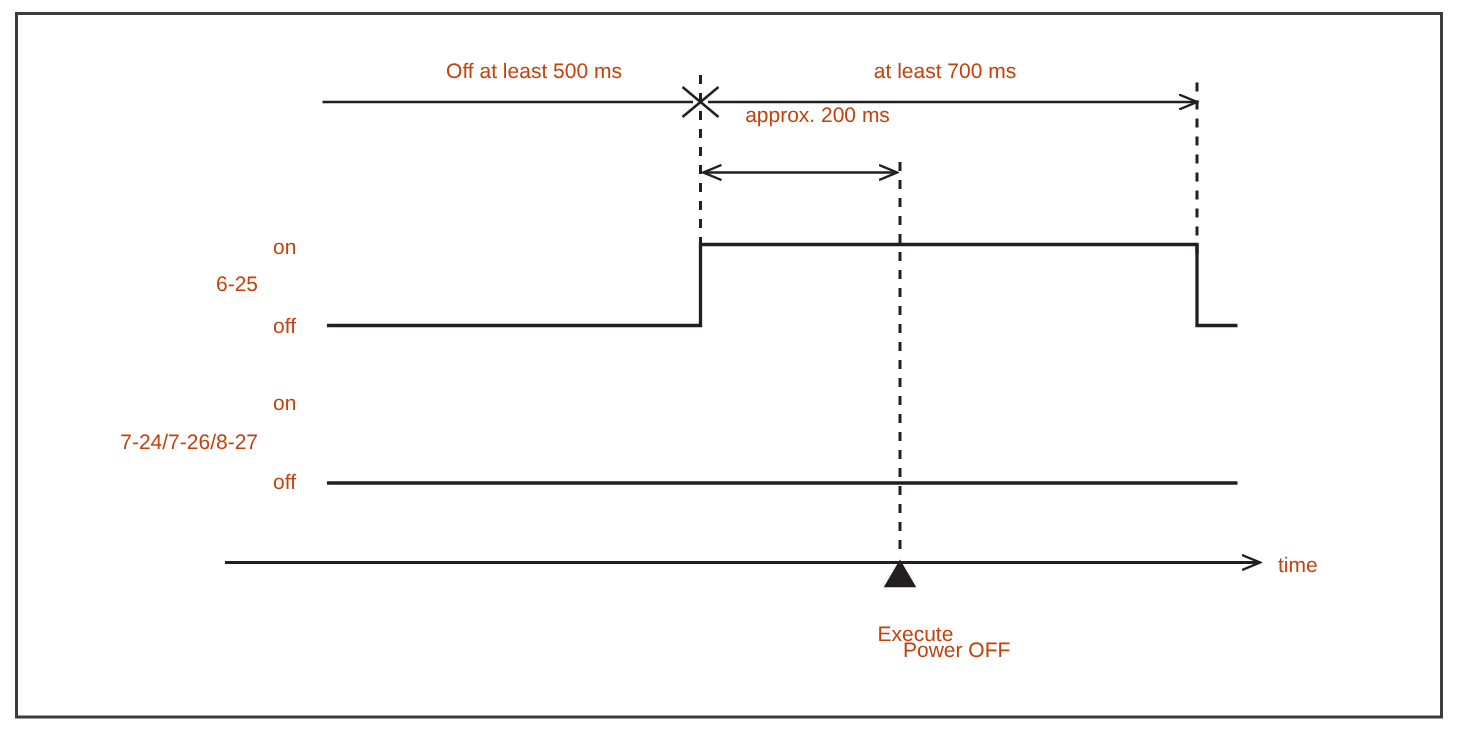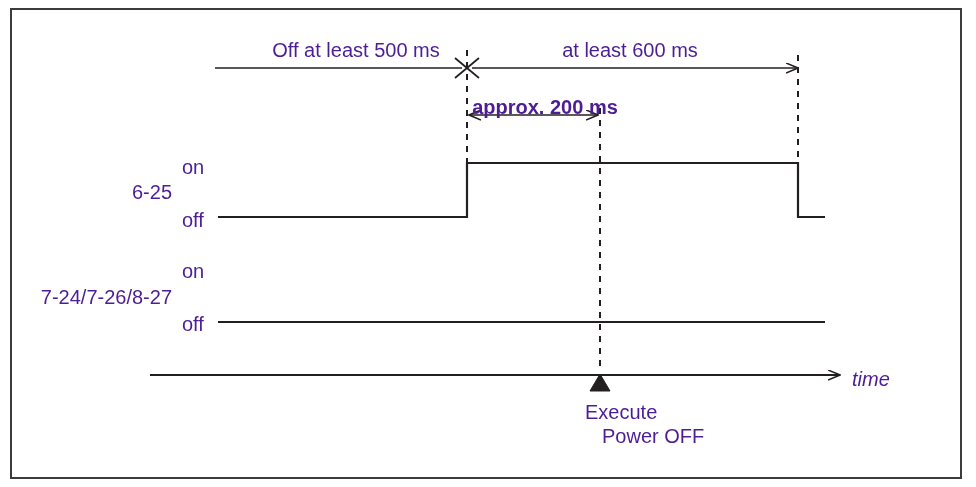--- a/index.html
+++ b/index.html
@@ -26,42 +26,42 @@
   #diagram-canvas {
     position: absolute;
     left: 0;
     top: 0;
     width: 976px;
     height: 487px;
   }
   .dgm-text {
     position: absolute;
     font-family: "Liberation Sans", sans-serif;
-    font-size: 20px;
-    color: #4c1d95;
+    font-size: 14px;
+    color: #c2410c;
     white-space: nowrap;
     line-height: 1;
   }
   .dgm-text.anchor-middle {
     transform: translateX(-50%);
   }
   .dgm-text.anchor-end {
     transform: translateX(-100%);
   }
   #label-off-at-least      { left: 356px; top: 40px; }
   #label-at-least          { left: 630px; top: 40px; }
-  #label-approx            { left: 545px; top: 97px; font-weight: bold; }
+  #label-approx            { left: 545px; top: 69px; }
   #label-sig1-name         { left: 172px; top: 182px; text-align: right; }
   #label-sig1-on           { left: 182px; top: 157px; }
   #label-sig1-off          { left: 182px; top: 210px; }
   #label-sig2-name         { left: 172px; top: 287px; }
   #label-sig2-on           { left: 182px; top: 261px; }
   #label-sig2-off          { left: 182px; top: 314px; }
-  #label-time-axis         { left: 852px; top: 369px; font-style: italic; }
-  #label-exec-line1        { left: 585px; top: 402px; }
+  #label-time-axis         { left: 852px; top: 369px; }
+  #label-exec-line1        { left: 585px; top: 415px; }
   #label-exec-line2        { left: 602px; top: 426px; }
 </style>
 </head>
 <body>
 
 <div id="figure-frame"></div>
 
 <svg id="diagram-canvas" viewBox="0 0 976 487" xmlns="http://www.w3.org/2000/svg">
 
   <defs>
@@ -104,21 +104,21 @@
   <g>
     <line x1="150" y1="375" x2="840" y2="375" stroke="#231f20" stroke-width="2" marker-end="url(#arrowRight)"></line>
     <polygon points="600,374 590,391 610,391" fill="#231f20" stroke="#231f20" stroke-width="1"></polygon>
   </g>
 </svg>
 
 <div>
 
   <span class="dgm-text anchor-middle" id="label-off-at-least">Off at least 500 ms</span>
 
-  <span class="dgm-text anchor-middle" id="label-at-least">at least 600 ms</span>
+  <span class="dgm-text anchor-middle" id="label-at-least">at least 700 ms</span>
 
   <span class="dgm-text anchor-middle" id="label-approx">approx. 200 ms</span>
 
   <span class="dgm-text anchor-end" id="label-sig1-name">6-25</span>
 
   <span class="dgm-text" id="label-sig1-on">on</span>
 
   <span class="dgm-text" id="label-sig1-off">off</span>
 
   <span class="dgm-text anchor-end" id="label-sig2-name">7-24/7-26/8-27</span>

